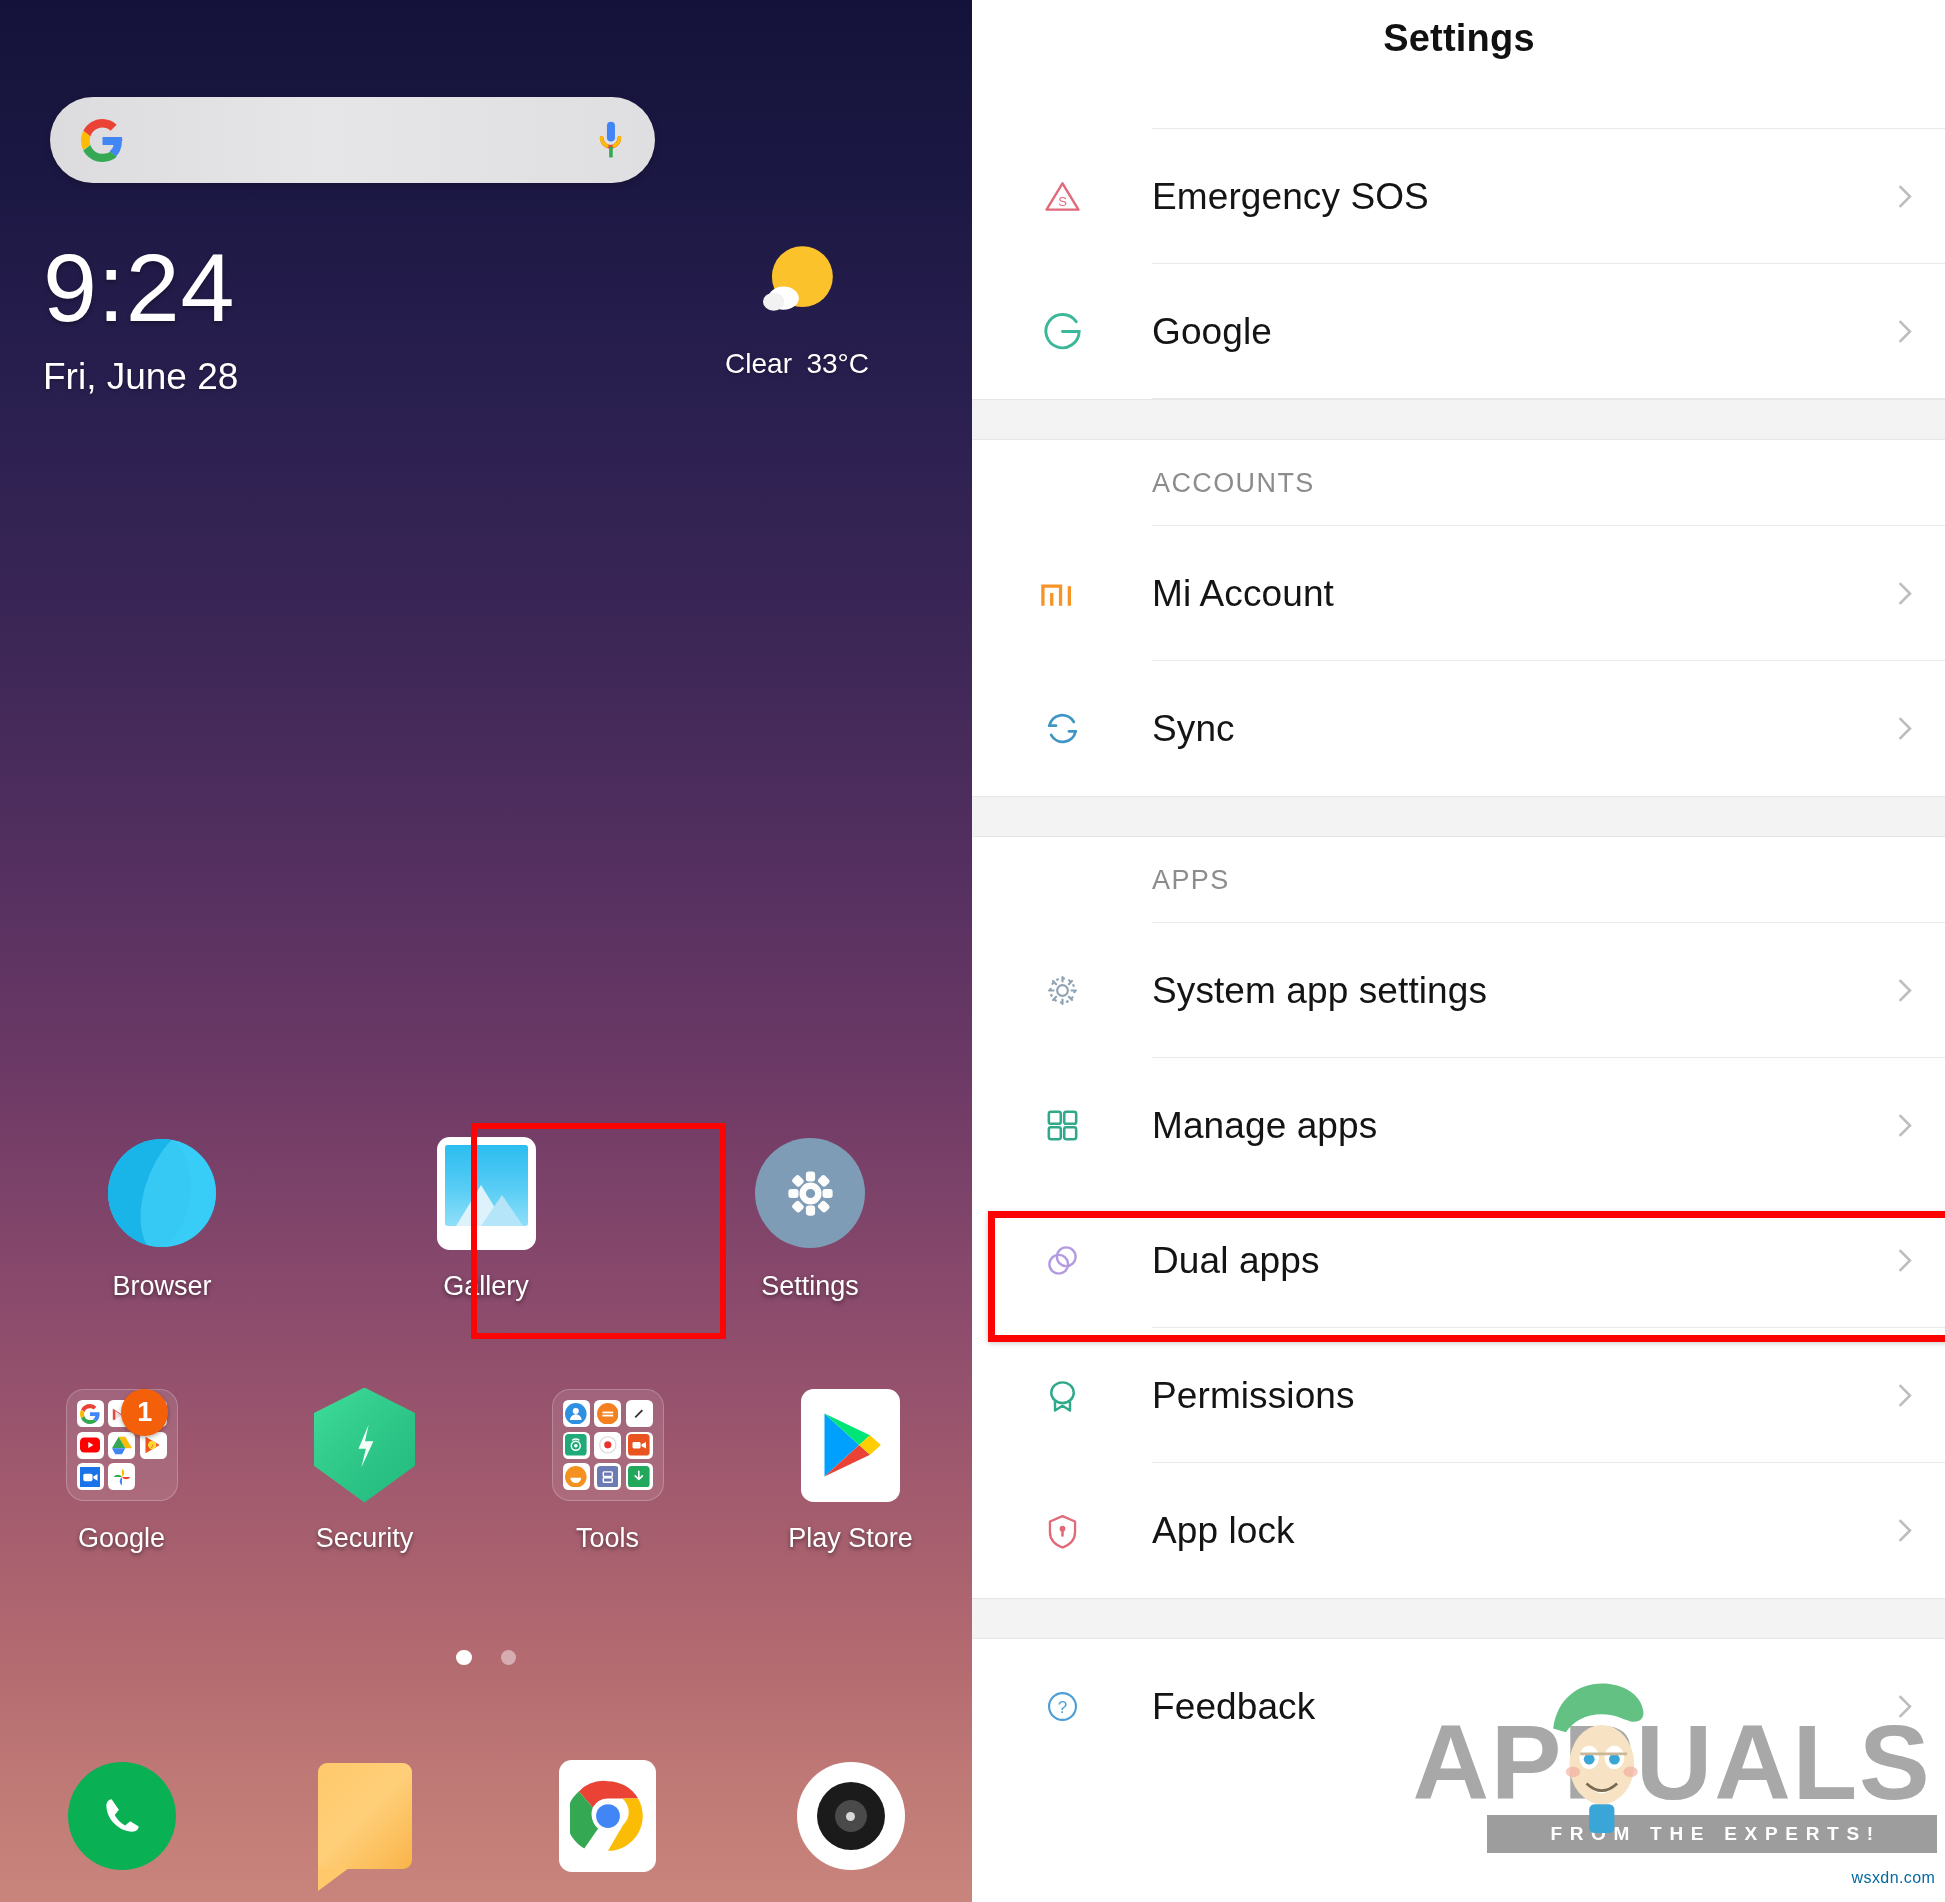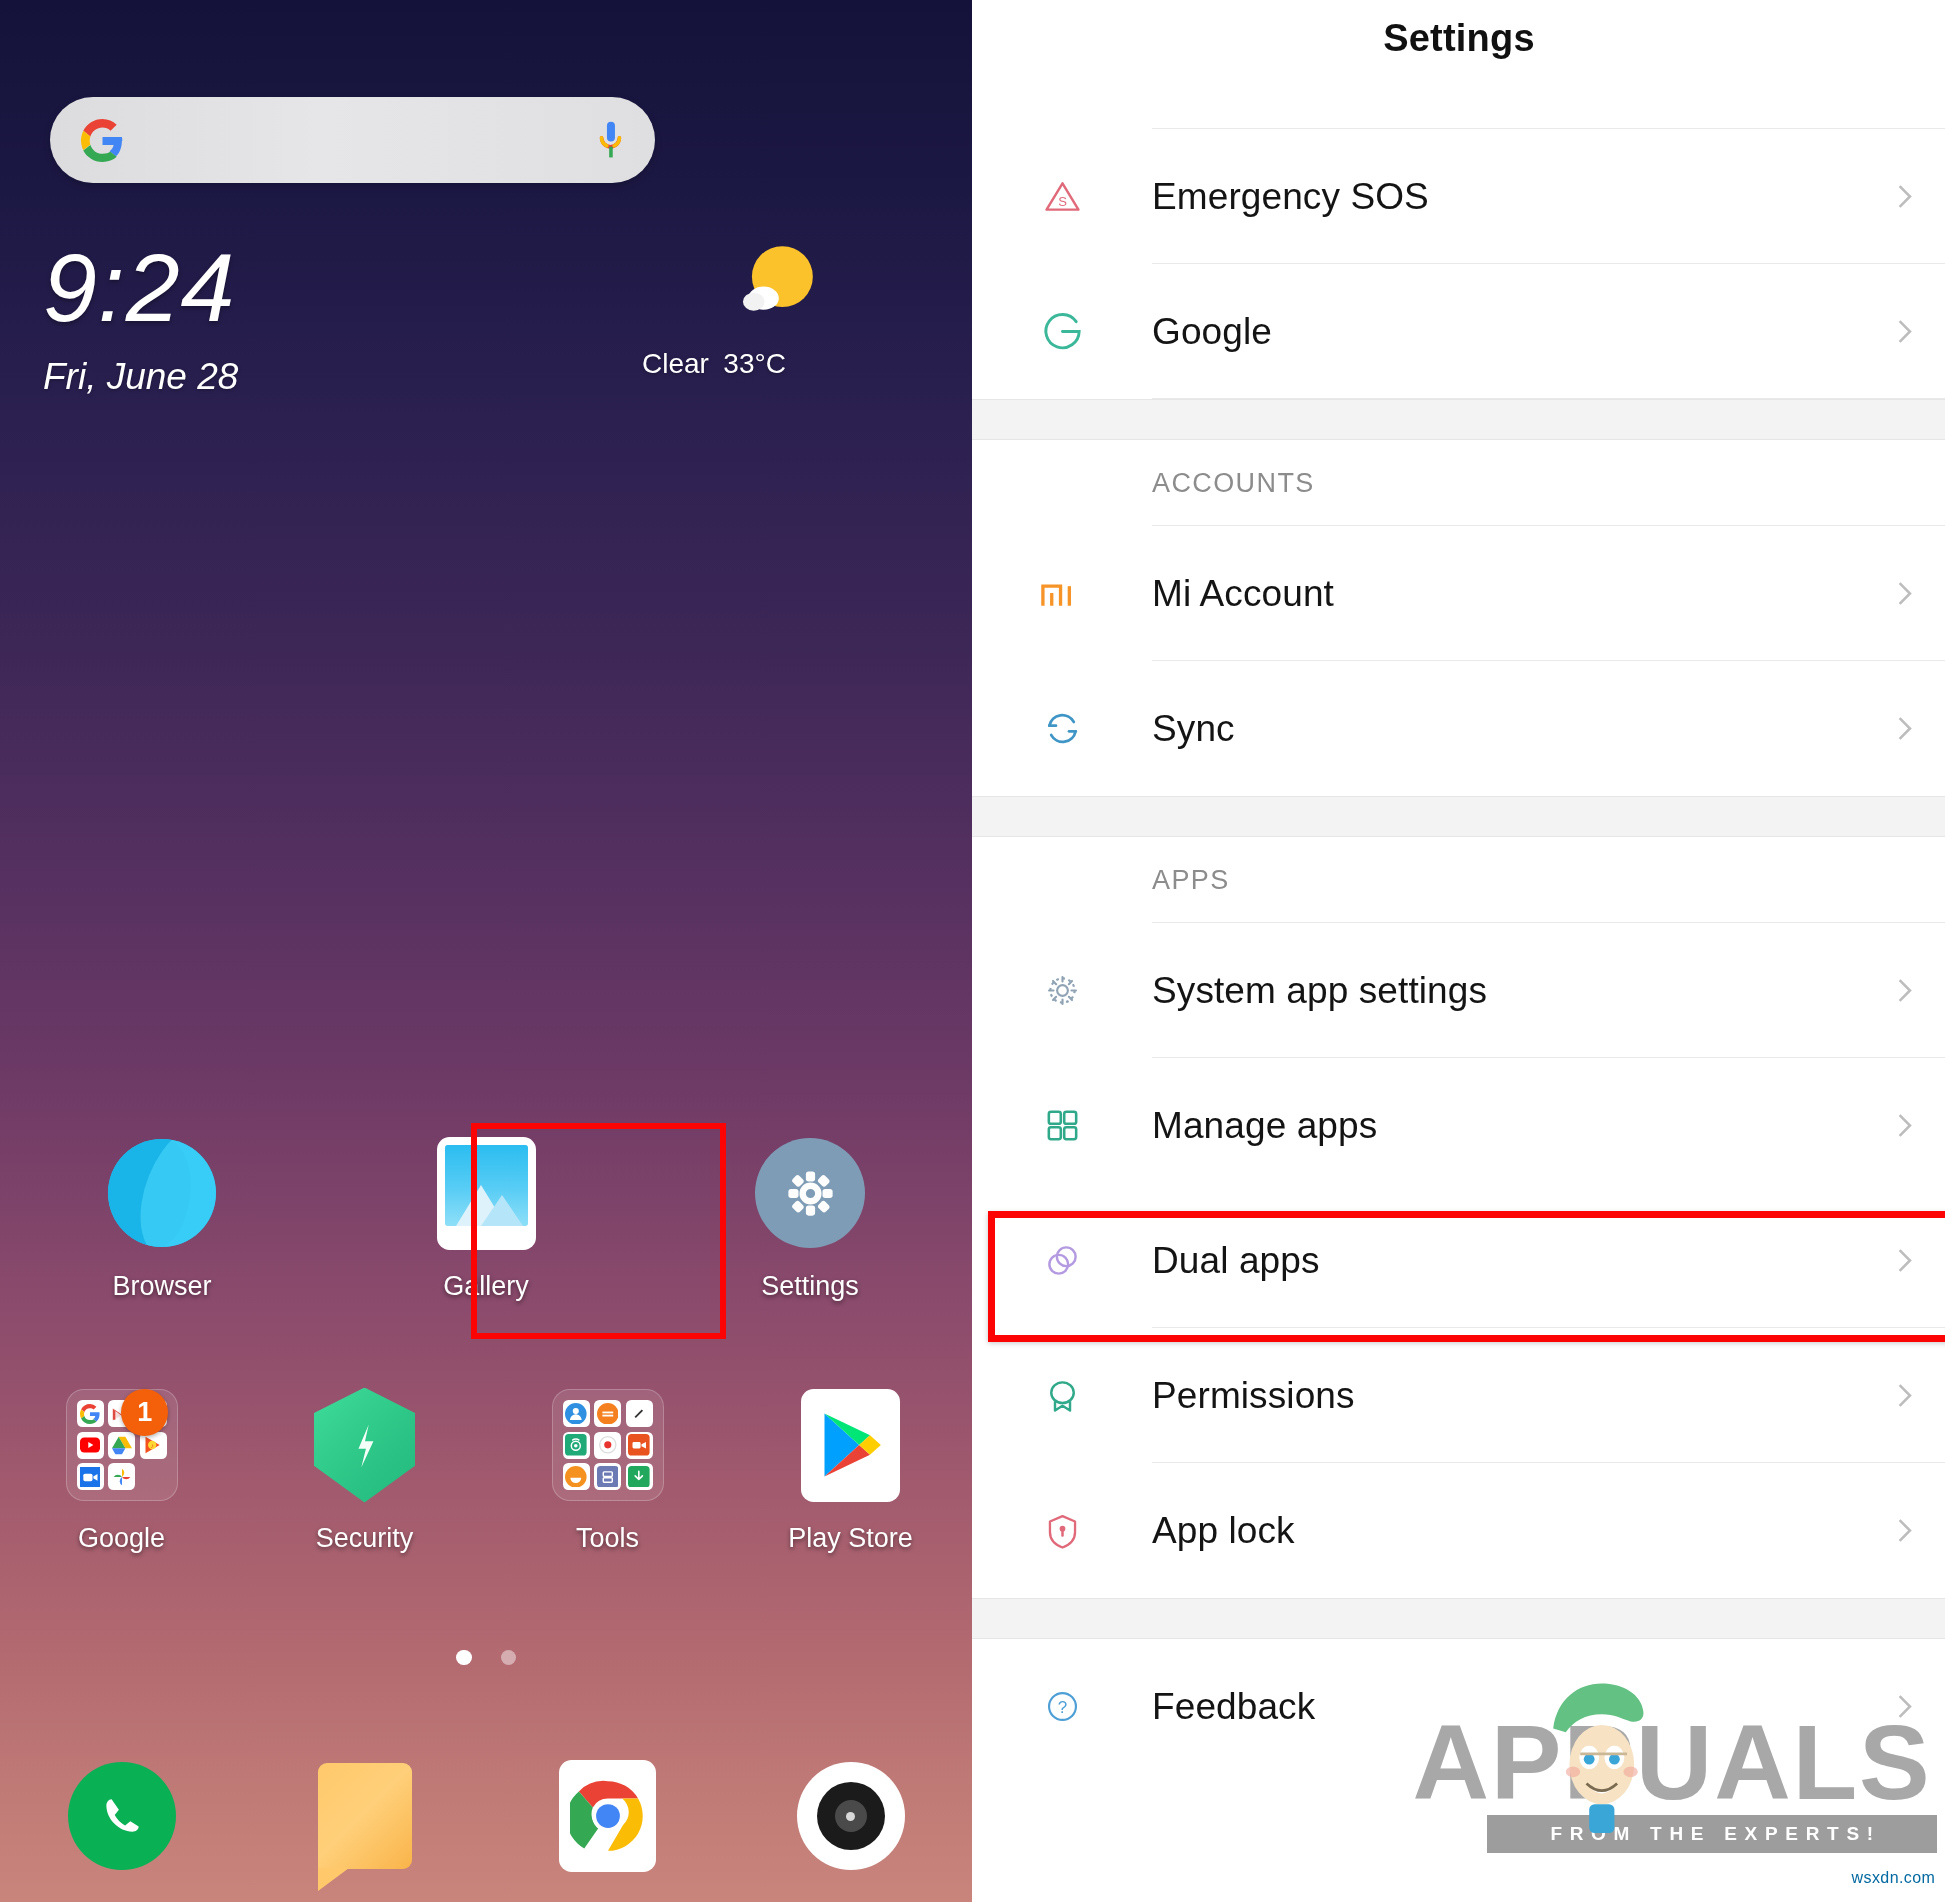--- a/index.html
+++ b/index.html
@@ -46,40 +46,40 @@
     padding:0 31px;
   }
   .g-logo { width:43px; height:43px; }
   .mic { width:27px; height:41px; }
 
   
   .clockwrap {
     position:absolute;
     left:43px; top:239px;
     color:#fff;
-    font-style:italic;
   }
   .clock {
     font-size:97px;
     font-weight:300;
     line-height:1;
     letter-spacing:0.9px;
     text-shadow:0 1.8px 4.5px rgba(0,0,0,.35);
     font-family:"Liberation Sans", sans-serif;
   }
   .date {
     margin-top:20px;
     font-size:37px;
     font-weight:400;
     text-shadow:0 0.9px 3.6px rgba(0,0,0,.35);
   }
   .weather {
     position:absolute;
-    right:60px; top:239px;
+    right:40px; top:239px;
     width:270px;
+    text-align:center;
     color:#fff;
   }
   .sunicon {
     position:relative;
     width:86px; height:86px;
     margin:0 auto;
   }
   .wtext {
     margin-top:23.4px;
     font-size:28px;

